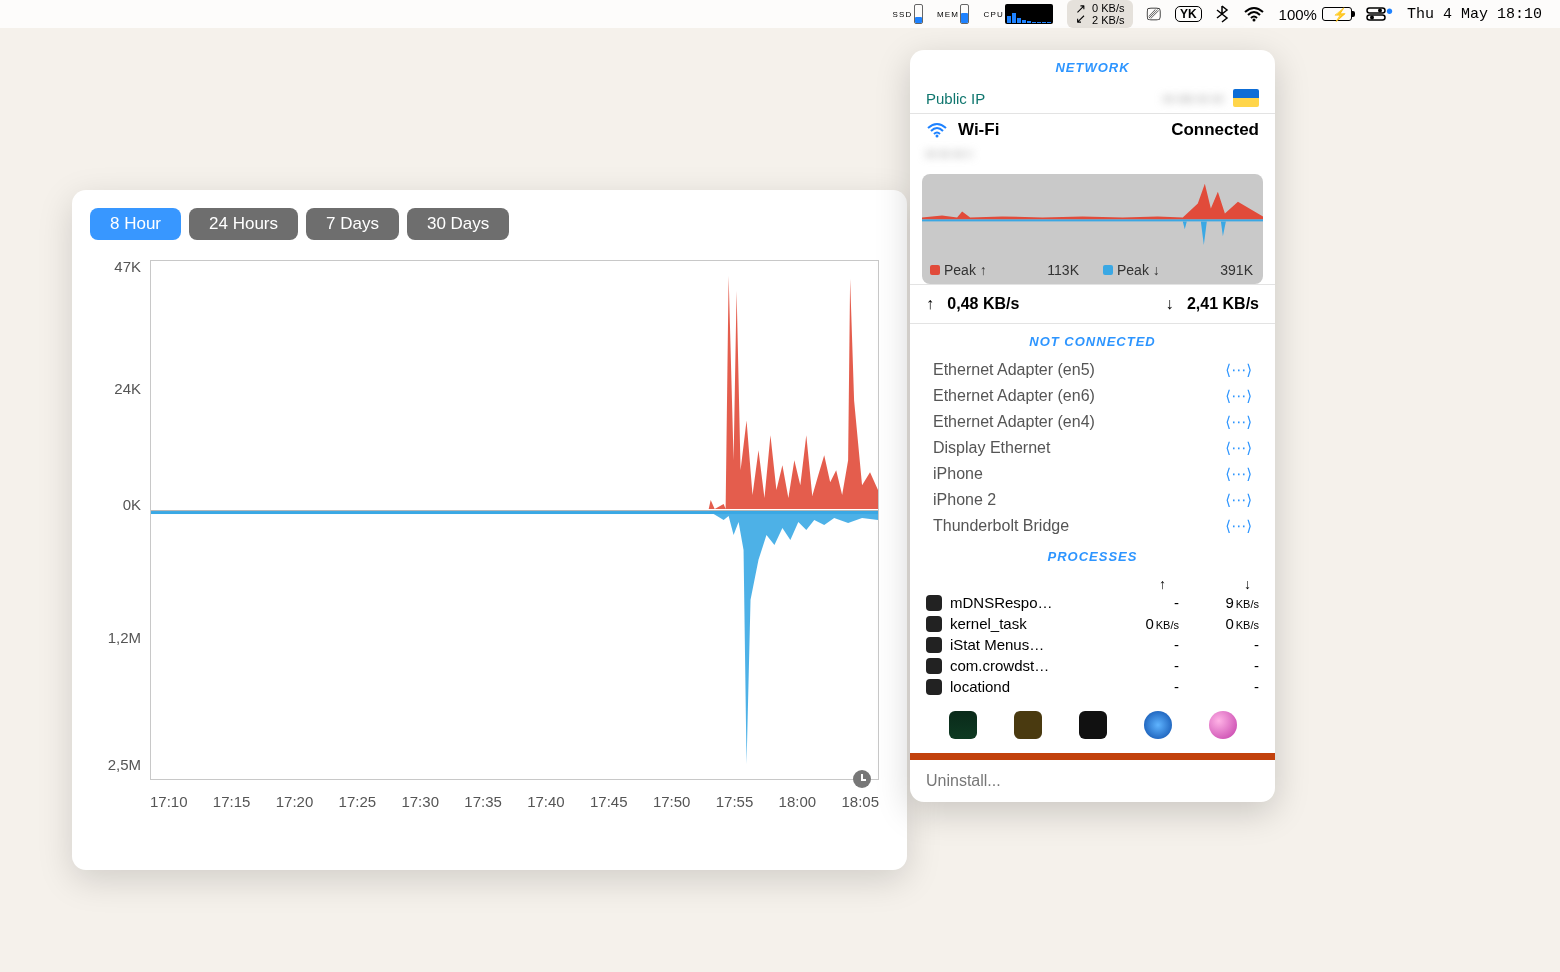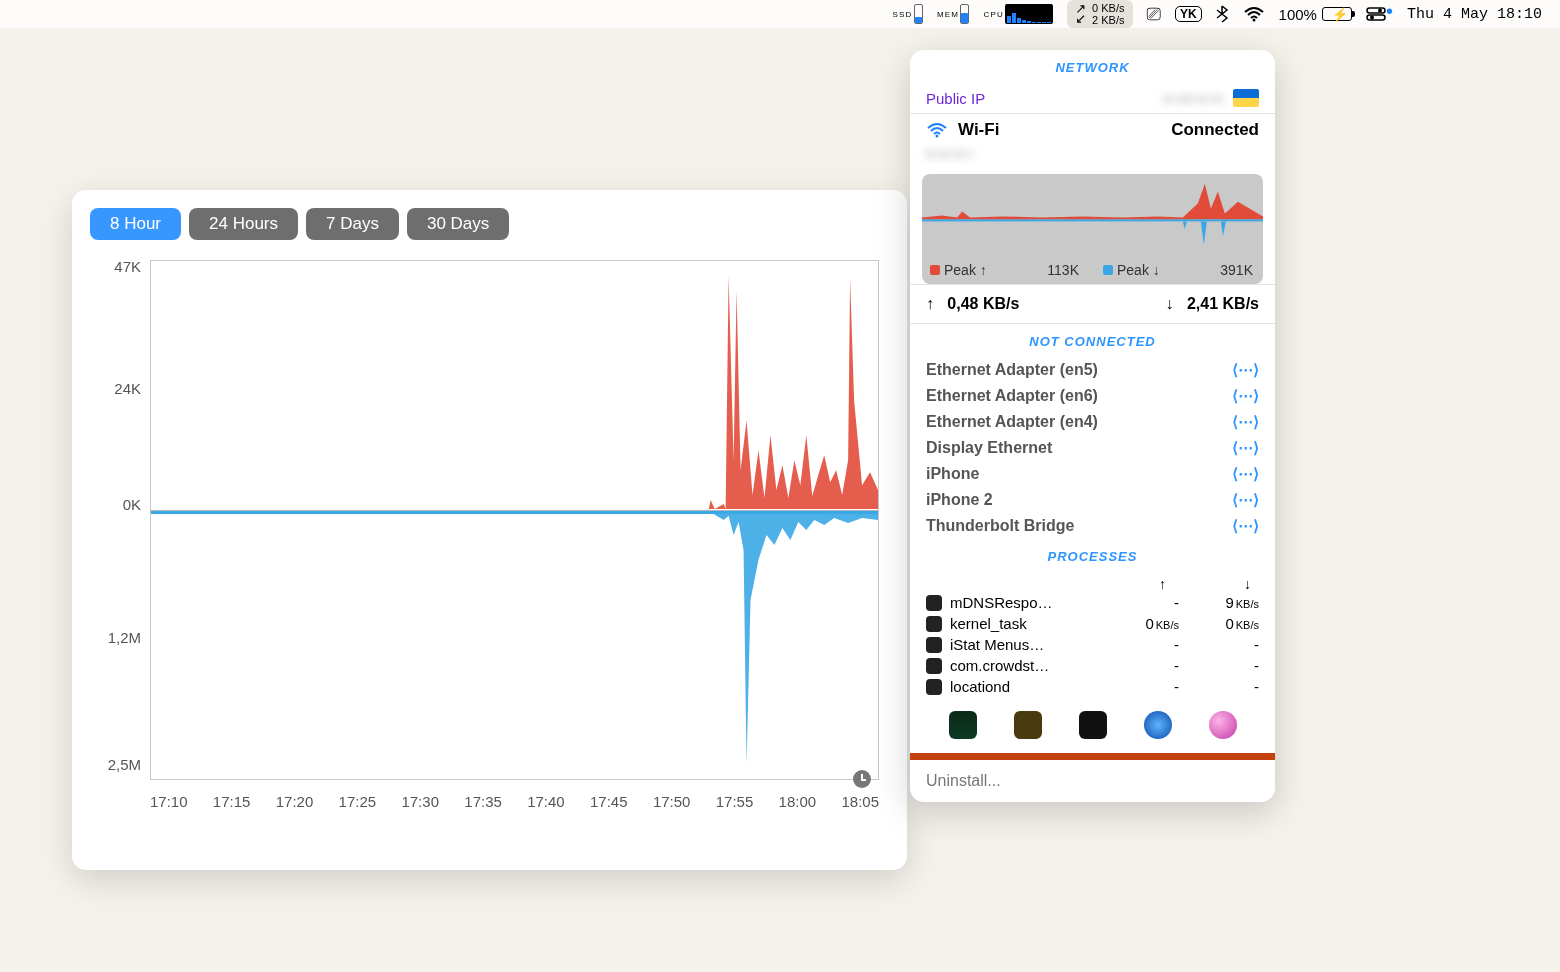--- a/index.html
+++ b/index.html
@@ -81,35 +81,35 @@
 .net-panel{
   position:absolute; left:910px; top:50px; width:365px;
   background:#fff; border-radius:14px; box-shadow:0 10px 35px rgba(0,0,0,0.18);
   overflow:hidden;
 }
 .net-panel h4{
   color:#2d95ff; text-align:center; font-size:13px; font-weight:700;
   letter-spacing:1px; padding:10px 0 8px;font-style:italic;
 }
 .row{ display:flex; justify-content:space-between; align-items:center; padding:6px 16px; }
-.muted{ color:#6d28d9;text-align:right; }
+.muted{ color:#0f766e;text-align:right; }
 .divider{ height:1px; background:#e3e3e3; }
 .wifi-row{ font-size:17px; font-weight:600; }
 .wifi-row .wifi{ display:flex; gap:10px; align-items:center;}
 .flag{ width:26px;height:18px;border-radius:2px;background:linear-gradient(#0d6dd6 50%,#ffd54a 50%);}
 .mini-chart{
   margin:6px 12px 0; height:110px; background:#c9c9c9; border-radius:8px;
   position:relative; overflow:hidden;
 }
 .mini-chart svg{width:100%;height:70%;}
 .mini-legend{position:absolute;bottom:6px;left:8px;right:10px;display:flex;gap:10px;font-size:14px;color:#333;align-items:center;}
 .dot{width:10px;height:10px;border-radius:2px;display:inline-block;margin-right:4px;}
 .dot.red{background:#e14b3a;} .dot.blue{background:#3aa8e4;}
 .kb-row{border-top:1px solid #e3e3e3;border-bottom:1px solid #e3e3e3;padding:10px 16px;font-size:16px;font-weight:600;display:flex;justify-content:space-between;}
-.nc-list .row{padding:4px 16px;font-size:16px;color:#555;font-weight:bold;}
+.nc-list .row{padding:4px 23px;font-size:16px;color:#555;}
 .nc-icon{color:#2d95ff;font-size:15px;}
 .proc-head{display:flex;justify-content:flex-end;gap:78px;padding:4px 24px 0;font-size:14px;}
 .proc-row{display:flex;align-items:center;padding:2px 16px;font-size:15px;}
 .proc-row .picon{width:16px;height:16px;background:#222;border-radius:4px;margin-right:8px;}
 .proc-row .nm{flex:1;overflow:hidden;text-overflow:ellipsis;white-space:nowrap;}
 .proc-row .v{width:80px;text-align:right;}
 .proc-row .unit{font-size:11px;margin-left:2px;}
 .appbar{display:flex;justify-content:space-around;padding:14px 20px;}
 .appbar .a{width:28px;height:28px;border-radius:6px;}
 .footer{border-top:7px solid #c2410c;padding:12px 16px;color:#777;font-size:16px;}

